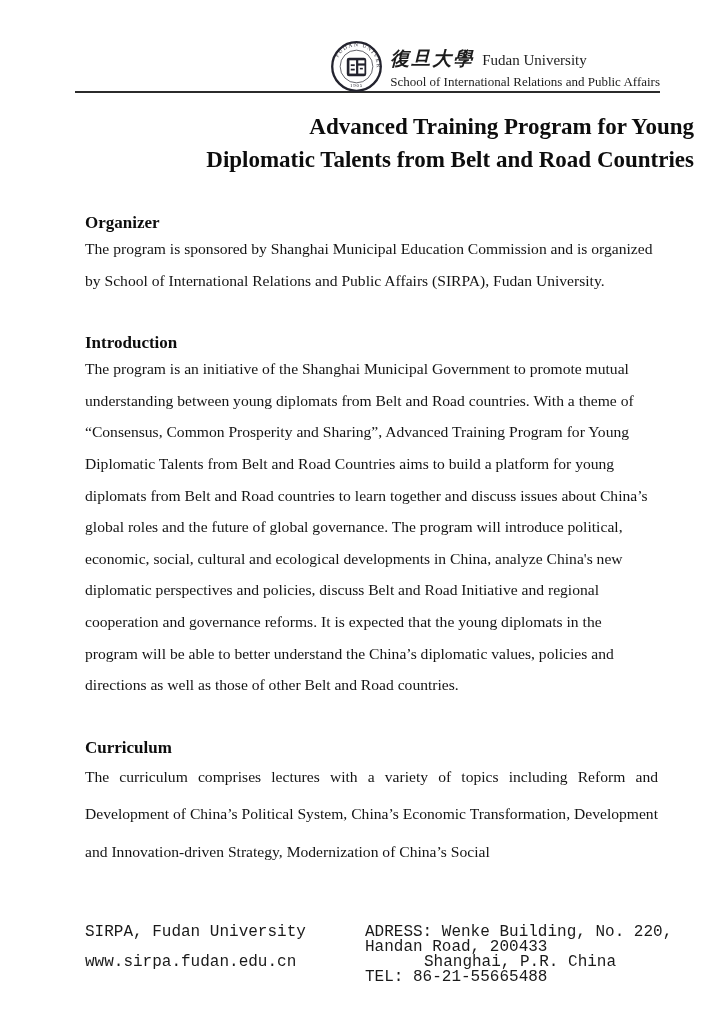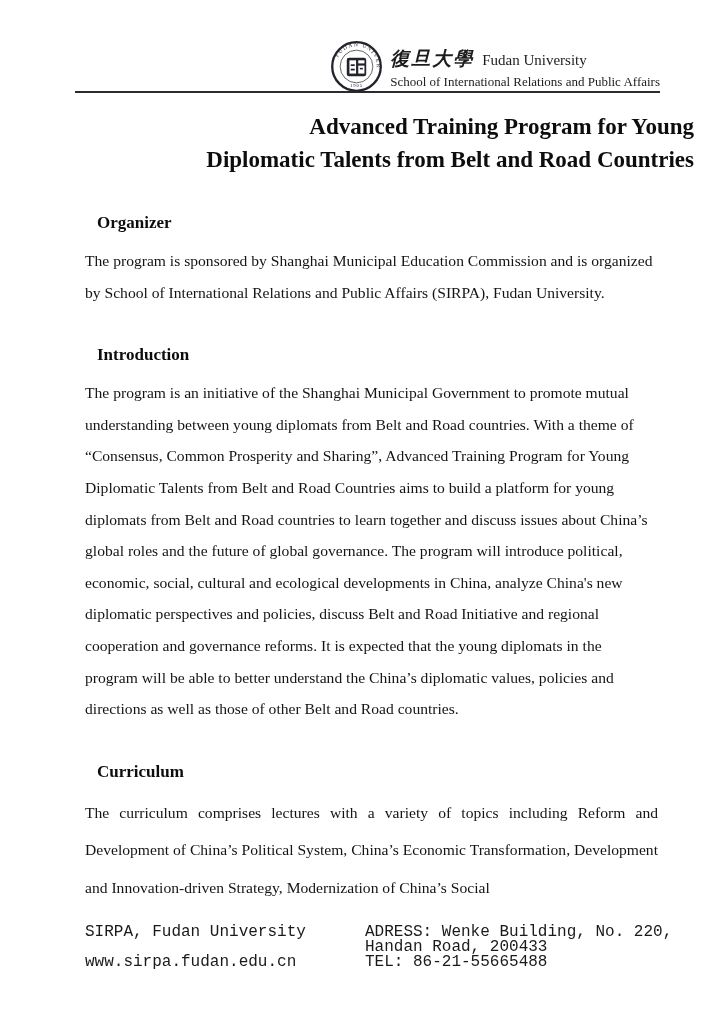--- a/index.html
+++ b/index.html
@@ -50,34 +50,34 @@
     font-size:23px;
     line-height:33px;
     color:#0d0d0d;
   }
   
   .content{margin:0 66px 0 85px;}
   .section-heading{
     font-weight:bold;
     font-size:17px;
     color:#0d0d0d;
-    margin:12px;
+    margin:0;
   }
   .para{
     font-size:15.6px;
     line-height:31.6px;
     margin:0;
     text-align:left;
   }
   .para.justified{
     text-align:justify;
     line-height:37.6px;
   }
   .mt-title-gap{margin-top:37px;}
-  .mt-head-gap{margin-top:9px;}
+  .mt-head-gap{}
   .mt-section-gap{margin-top:37px;}
   
   .footer{
     position:absolute;
     left:85px;right:40px;top:925px;
     font-family:"Liberation Mono","DejaVu Sans Mono",monospace;
     font-size:16px;
     line-height:15px;
     color:#1a1a1a;
     display:flex;
@@ -141,17 +141,18 @@
 
   </div>
 
   <div class="footer">
     <div class="footer-left">
       <div>SIRPA, Fudan University</div>
       <div class="website">www.sirpa.fudan.edu.cn</div>
     </div>
     <div class="footer-right">
       <div>ADRESS: Wenke Building, No. 220, Handan Road, 200433</div>
+      <div class="addr2">Shanghai, P.R. China</div>
       <div>TEL: 86-21-55665488</div>
     </div>
   </div>
 
 </div>
 
 </body></html>

